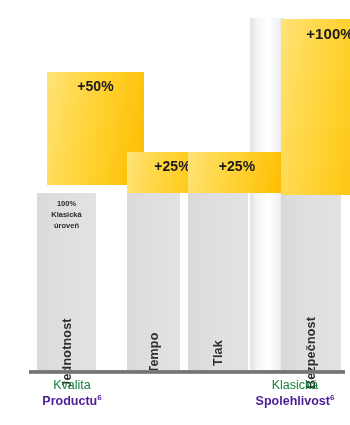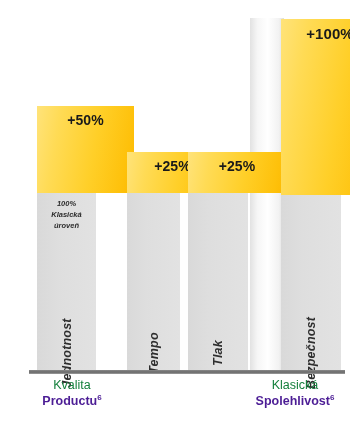--- a/index.html
+++ b/index.html
@@ -49,21 +49,20 @@
     position: absolute;
     bottom: 2px;
   }
 
   .bar-grey {
     position: absolute;
     left: 0;
     bottom: 0;
     width: 100%;
     background: linear-gradient(to right, #d9d9d9 0%, #dedede 35%, #e2e2e2 100%);
-    font-style: italic;
   }
 
   .bar-yellow {
     position: absolute;
     left: 0;
     width: 100%;
     background: linear-gradient(100deg, #ffe37a 0%, #ffdb55 22%, #ffcf28 58%, #fec10b 88%, #fcb900 100%);
     padding-left: 38px;
   }
 
@@ -173,21 +172,21 @@
       <div class="bar-grey" style="height:177px;">
         <div class="base-caption">
           <span>100%</span>
           <span>Klasická</span>
           <span>úroveň</span>
         </div>
         <div class="bar-name">
           <span class="txt">Jednotnost</span>
         </div>
       </div>
-      <div class="bar-yellow" style="bottom:177px; height:87px;">
+      <div class="bar-yellow" style="bottom:185px; height:113px;margin-left:10px;">
         <div class="delta-label">+50%</div>
       </div>
     </div>
 
     <div class="bar" style="left:127px; width:53px; height:218px;">
       <div class="bar-grey" style="height:177px;">
         <div class="bar-name">
           <span class="txt">Tempo</span>
         </div>
       </div>

